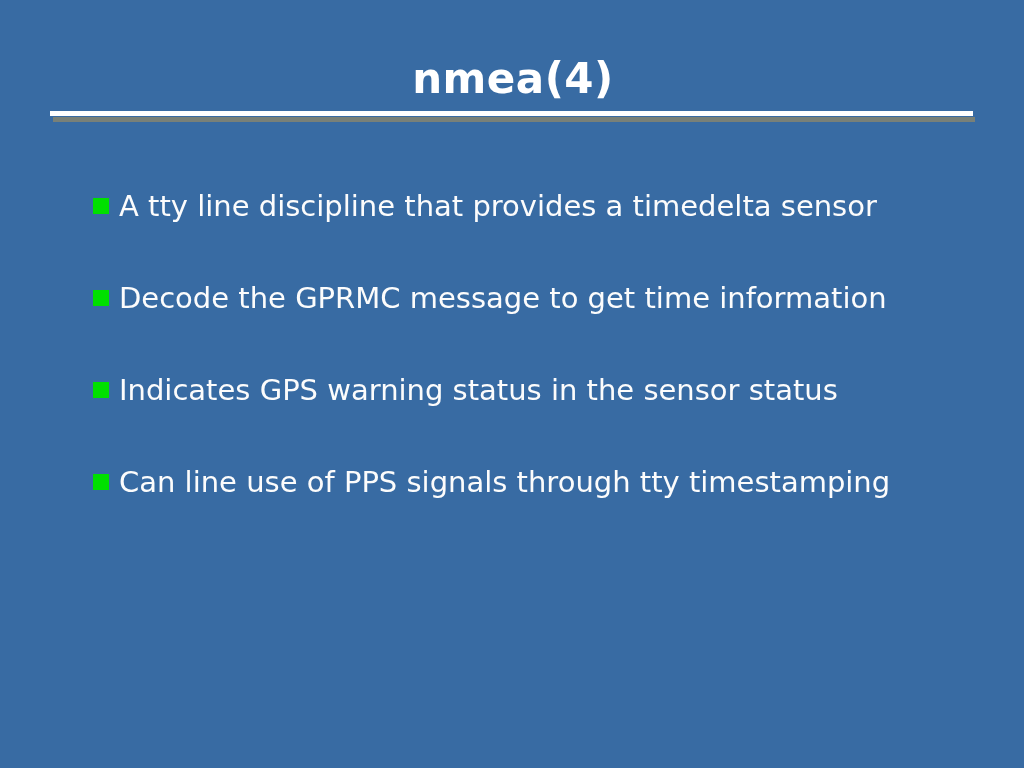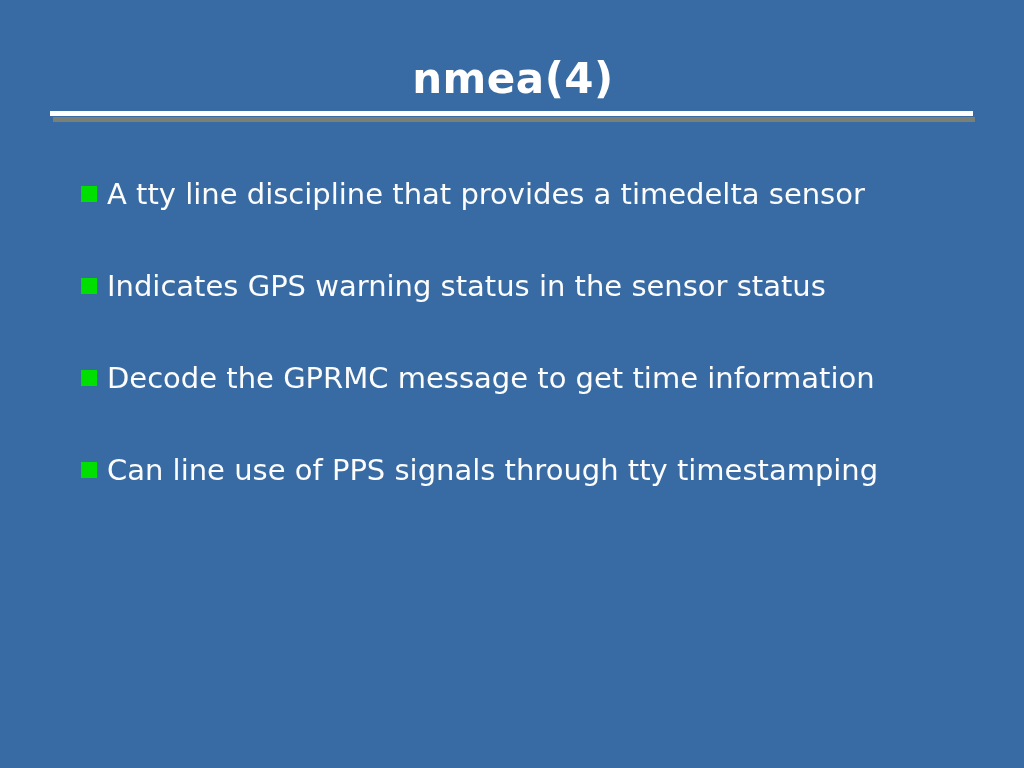--- a/index.html
+++ b/index.html
@@ -44,21 +44,21 @@
     left: 53px;
     top: 117px;
     width: 922px;
     height: 5px;
     background: #788078;
   }
   .bullet-list {
     position: absolute;
     left: 77px;
     top: 168px;
-    margin: 4px;
+    margin: 16px;
     padding: 0;
     list-style: none;
   }
   .bullet-item {
     display: flex;
     align-items: center;
     height: 44px;
     margin-bottom: 48px; 
     color: #fcfcfc;
     font-size: 29px;
@@ -87,25 +87,25 @@
   <div class="title-underline"></div>
   <div class="title-underline-shadow"></div>
 
   <ul class="bullet-list">
     <li class="bullet-item">
       <span class="bullet-square-icon"></span>
       <span class="bullet-text">A tty line discipline that provides a timedelta sensor</span>
     </li>
     <li class="bullet-item">
       <span class="bullet-square-icon"></span>
-      <span class="bullet-text">Indicates GPS warning status in the sensor status</span>
+      <span class="bullet-text">Decode the GPRMC message to get time information</span>
     </li>
     <li class="bullet-item">
       <span class="bullet-square-icon"></span>
-      <span class="bullet-text">Decode the GPRMC message to get time information</span>
+      <span class="bullet-text">Indicates GPS warning status in the sensor status</span>
     </li>
     <li class="bullet-item">
       <span class="bullet-square-icon"></span>
       <span class="bullet-text">Can line use of PPS signals through tty timestamping</span>
     </li>
   </ul>
 
 </div>
 
 </body></html>

